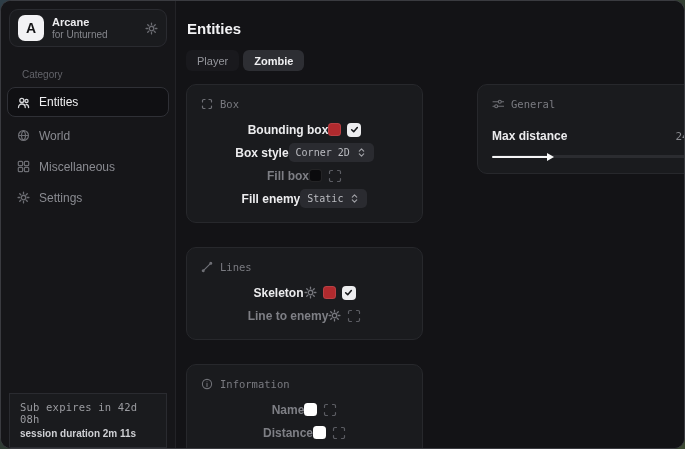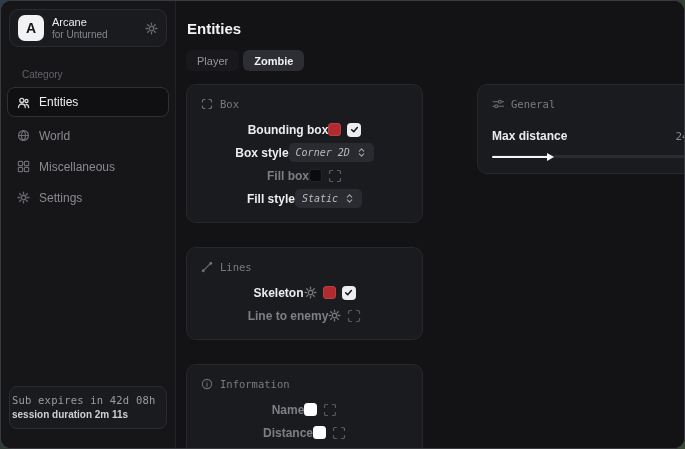--- a/index.html
+++ b/index.html
@@ -22,36 +22,36 @@
   .side-header{
     margin:8px;border:1px solid #2a2b30;border-radius:9px;background:#1a1b1e;
     padding:5px 8px;display:flex;align-items:center;gap:8px;
   }
   .logo{
     width:26px;height:26px;border-radius:7px;background:#f2f2f4;color:#141416;
     display:flex;align-items:center;justify-content:center;
     font-weight:bold;font-size:14px;
   }
   .app-names{display:flex;flex-direction:column;line-height:1.15;}
-  .app-name{font-size:11px;font-weight:normal;color:#ececee;}
+  .app-name{font-size:11px;font-weight:bold;color:#ececee;}
   .app-sub{font-size:10px;color:#85868c;}
   .hdr-gear{margin-left:auto;color:#6b6c72;display:flex;cursor:pointer;}
   .category{margin:14px 0 5px 21px;font-size:10px;color:#63646a;}
   .nav{display:flex;flex-direction:column;gap:2px;padding:0 6px;}
   .side-item{
     height:27px;display:flex;align-items:center;gap:9px;padding:0 9px;
     border-radius:8px;border:1px solid transparent;color:#8a8b91;font-size:12px;
     cursor:pointer;
   }
   .side-item .sicon{display:flex;color:#6d6e74;}
   .side-item.active{background:#101013;border-color:#2f3036;color:#eeeef0;height:28px;margin:2px 0;}
   .side-item.active .sicon{color:#d6d7da;}
   .side-footer{
-    margin:auto 8px 19px 8px;border:1px solid #2a2b30;border-radius:8px;background:#1a1b1e;
-    padding:7px 2px 8px;
+    margin:auto 8px 0 8px;border:1px solid #2a2b30;border-radius:0;background:#1a1b1e;
+    padding:7px 10px 8px;
   }
   .sub-line{font-family:"DejaVu Sans Mono",monospace;font-size:10.5px;color:#9b9ca1;letter-spacing:.2px;}
   .sess-line{margin-top:3px;font-size:10px;font-weight:bold;color:#cfd0d4;}
   
   .main{flex:1;background:#131316;padding:19px 13px 0 10px;box-sizing:border-box;}
   .page-title{font-size:15px;font-weight:bold;color:#f2f2f4;margin:0 0 0 1px;}
   .tabs{display:flex;gap:4px;margin-top:13px;}
   .tab{
     height:21px;display:flex;align-items:center;padding:0 11px;border-radius:6px;
     font-size:11px;color:#95969c;background:#19191d;cursor:pointer;
@@ -73,21 +73,21 @@
   .controls{display:flex;align-items:center;gap:6px;}
   .swatch{width:13px;height:13px;border-radius:3.5px;border:1px solid rgba(255,255,255,.10);box-sizing:border-box;cursor:pointer;}
   .cb{width:14px;height:14px;display:flex;align-items:center;justify-content:center;cursor:pointer;}
   .cb.on{background:#ededef;border-radius:4px;}
   .cb.off{color:#5c5d63;}
   .rowgear{display:flex;color:#76777d;cursor:pointer;}
   .select{
     height:19px;display:flex;align-items:center;gap:6px;padding:0 7px;
     background:#2a2b30;border-radius:5px;cursor:pointer;
   }
-  .select .sel-txt{font-family:"DejaVu Sans Mono",monospace;font-size:10px;color:#bbbcc1;font-style:italic;}
+  .select .sel-txt{font-family:"DejaVu Sans Mono",monospace;font-size:10px;color:#bbbcc1;}
   .select .sel-ic{display:flex;color:#9fa0a5;}
   
   .gen-row{display:flex;align-items:center;justify-content:space-between;height:20px;margin-top:16px;}
   .gen-val{font-family:"DejaVu Sans Mono",monospace;font-size:11px;color:#87888d;}
   .slider{position:relative;height:9px;margin-top:6px;cursor:pointer;}
   .slider-track{position:absolute;top:3px;left:0;right:0;height:3px;background:#2b2c30;border-radius:2px;}
   .slider-fill{position:absolute;top:3.5px;left:0;height:2px;background:#f5f5f6;border-radius:2px;}
   .slider-thumb{
     position:absolute;top:0.5px;width:0;height:0;
     border-top:4px solid transparent;border-bottom:4px solid transparent;
@@ -218,21 +218,21 @@
                 <span class="cb off">
                   <span>
                     <svg width="14" height="14" viewBox="0 0 14 14" fill="none" stroke="currentColor" stroke-linecap="round" stroke-linejoin="round" stroke-width="1.2">
                       <path d="M1.5 4.5V3A1.5 1.5 0 0 1 3 1.5h1.5M9.5 1.5H11A1.5 1.5 0 0 1 12.5 3v1.5M12.5 9.5V11A1.5 1.5 0 0 1 11 12.5H9.5M4.5 12.5H3A1.5 1.5 0 0 1 1.5 11V9.5"></path>
                     </svg>
                   </span>
                 </span>
               </span>
             </div>
             <div class="row">
-              <span class="row-label">Fill style</span>
+              <span class="row-label">Fill enemy</span>
               <span class="controls">
                 <span class="select">
                   <span class="sel-txt">Static</span>
                   <span class="sel-ic">
                     <svg width="11" height="11" viewBox="0 0 12 12" fill="none" stroke="currentColor" stroke-linecap="round" stroke-linejoin="round" stroke-width="1.3">
                       <path d="M3.6 4.5L6 2.1l2.4 2.4M3.6 7.5L6 9.9l2.4-2.4"></path>
                     </svg>
                   </span>
                 </span>
               </span>

